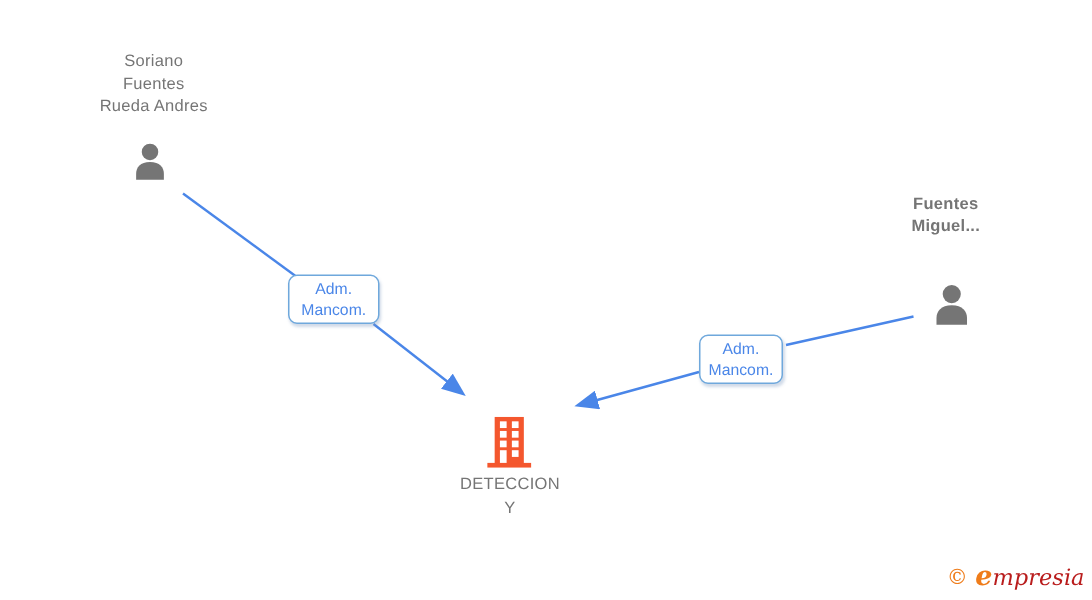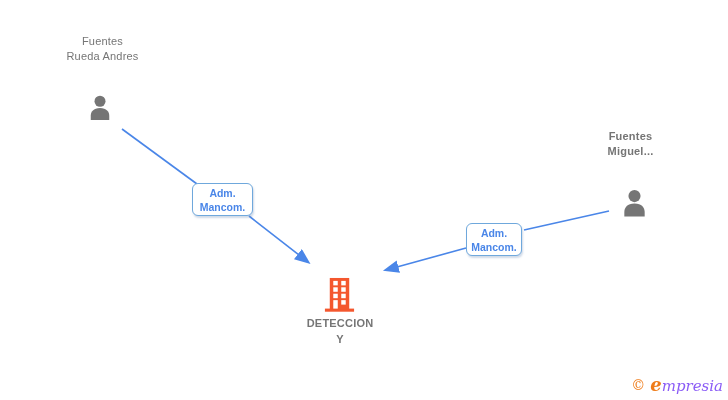--- a/index.html
+++ b/index.html
@@ -5,56 +5,57 @@
   html,body{margin:0;padding:0;background:#fff;}
   #stage{
     position:relative;width:728px;height:400px;background:#ffffff;
     font-family:"Liberation Sans",sans-serif;overflow:hidden;
   }
   .edges-svg{position:absolute;left:0;top:0;width:728px;height:400px;}
   .node-label{
     position:absolute;text-align:center;color:#757575;
     font-size:11px;line-height:15px;letter-spacing:.2px;
   }
-  .company-label{line-height:16px;font-weight:bold;}
+  .company-label{line-height:16px;}
   .person-icon{position:absolute;}
   .building-icon{position:absolute;}
   .edge-box{
     position:absolute;background:#ffffff;border:1.5px solid #6fa8dc;
     border-radius:6px;box-shadow:1px 2px 2px rgba(120,150,190,.35);
     color:#4a86e8;font-size:10.5px;line-height:14px;text-align:center;
     display:flex;flex-direction:column;justify-content:center;
-    box-sizing:border-box;cursor:pointer;font-weight:bold;
+    box-sizing:border-box;cursor:pointer;
   }
   .watermark{
     position:absolute;right:5px;bottom:5px;white-space:nowrap;
     font-family:"DejaVu Serif",serif;font-style:italic;cursor:pointer;
   }
   .wm-copy{color:#ef7c1a;font-size:14px;font-style:normal;vertical-align:1px;}
   .wm-e{color:#ef7c1a;font-size:18px;font-weight:bold;}
-  .wm-rest{color:#8b5cf6;font-size:15px;}
+  .wm-rest{color:#b91c1c;font-size:15px;}
 </style>
 </head>
 <body>
 
 <div id="stage">
 
   <svg class="edges-svg" width="728" height="400" viewBox="0 0 728 400">
     <defs>
       <marker id="arrowhead" markerWidth="10" markerHeight="8" refX="8" refY="4" orient="auto">
         <path d="M0,0 L10,4 L0,8 Z" fill="#4a86e8"></path>
       </marker>
     </defs>
     <line x1="122" y1="129" x2="197" y2="184" stroke="#4a86e8" stroke-width="1.6"></line>
     <line x1="249" y1="216" x2="308" y2="262" stroke="#4a86e8" stroke-width="1.6" marker-end="url(#arrowhead)"></line>
     <line x1="609" y1="211" x2="524" y2="230" stroke="#4a86e8" stroke-width="1.6"></line>
     <line x1="466" y1="248" x2="386" y2="270" stroke="#4a86e8" stroke-width="1.6" marker-end="url(#arrowhead)"></line>
   </svg>
 
   <div class="node-label" style="left:30px;top:34px;width:145px;">
+    <div>Soriano</div>
     <div>Fuentes</div>
     <div>Rueda Andres</div>
   </div>
   <div class="person-icon" style="left:85px;top:93px;">
     <svg width="30" height="30" viewBox="0 0 24 24">
       <circle cx="12" cy="6.6" r="4.4" fill="#757575"></circle>
       <path d="M12,12 C6.8,12 4.6,15 4.6,18.2 L4.6,21.5 L19.4,21.5 L19.4,18.2 C19.4,15 17.2,12 12,12 Z" fill="#757575"></path>
     </svg>
   </div>
 

